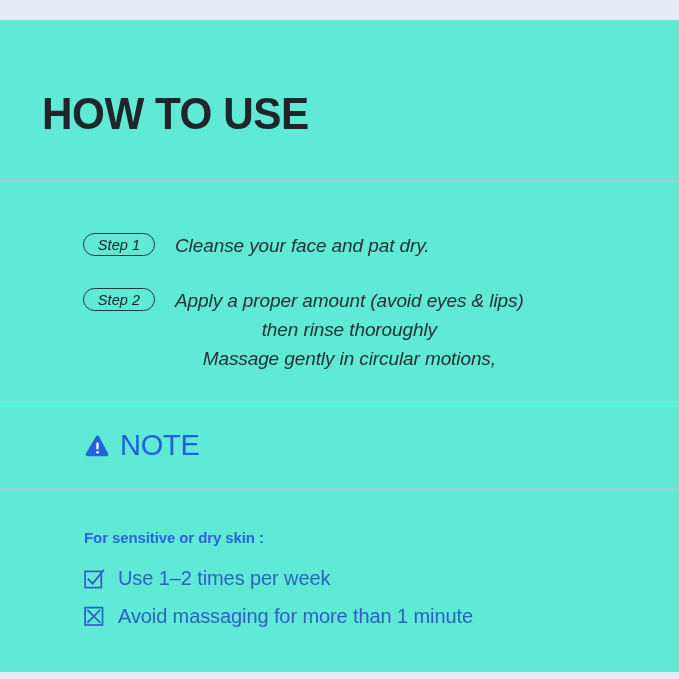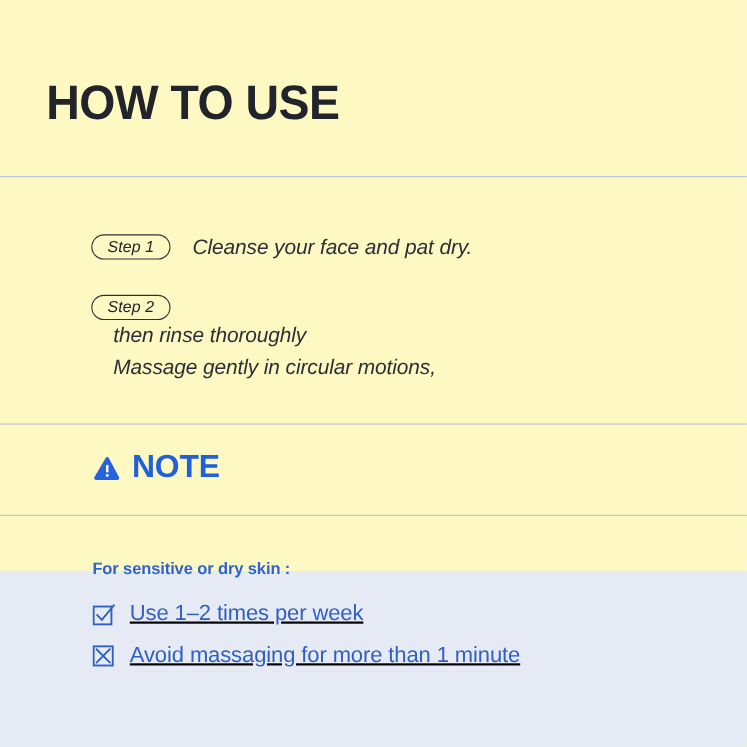--- a/index.html
+++ b/index.html
@@ -10,23 +10,24 @@
     width: 679px;
     height: 679px;
     background: #e5eaf4;
     font-family: "Liberation Sans", sans-serif;
     -webkit-font-smoothing: antialiased;
     overflow: hidden;
   }
   .page {
     position: relative;
     width: 679px;
-    height: 519px;
-    background: #fef9c3;
+    height: 652px;
+    background: #5eead4;
     box-sizing: border-box;
+    margin-top: 20px;
   }
 
   
   .divider {
     position: absolute;
     left: 0;
     width: 679px;
     height: 1px;
     background: #b9c6da;
   }
@@ -56,21 +57,21 @@
     left: 83px;
     top: 211px;
     width: 560px;
     font-style: italic;
   }
   .step-row {
     display: flex;
     align-items: flex-start;
     margin-bottom: 26px;
   }
-  .step-row:last-child { margin-bottom: 0; flex-direction: column; }
+  .step-row:last-child { margin-bottom: 0; }
 
   .step-badge {
     flex: 0 0 auto;
     width: 72px;
     height: 23px;
     border: 1.4px solid #2e3238;
     border-radius: 12px;
     box-sizing: border-box;
     display: flex;
     align-items: center;
@@ -82,40 +83,40 @@
     background: transparent;
   }
 
   .step-text {
     margin-left: 20px;
     font-size: 19px;
     line-height: 29px;
     color: #2b2f36;
     letter-spacing: -0.1px;
   }
-  .step-text .line { display: block; white-space: nowrap; }
+  .step-text .line { display: block; white-space: nowrap; text-align: center; }
 
   
   .note-head {
     position: absolute;
     left: 84px;
     top: 410px;
     display: flex;
     align-items: center;
   }
   .warn-icon {
     width: 27px;
     height: 27px;
     display: block;
     margin-right: 9px;
     margin-top: 3px;
   }
   .note-label {
     font-size: 29px;
-    font-weight: 700;
+    font-weight: 400;
     color: #2060df;
     letter-spacing: -0.2px;
     line-height: 30px;
   }
 
   
   .sens-title {
     position: absolute;
     left: 84px;
     top: 505px;
@@ -130,21 +131,20 @@
   .sens-list {
     position: absolute;
     left: 84px;
     top: 544px;
     width: 560px;
   }
   .sens-item {
     display: flex;
     align-items: flex-start;
     margin-bottom: 10px;
-    text-decoration: underline;
   }
   .sens-item:last-child { margin-bottom: 0; }
   .box-icon {
     flex: 0 0 auto;
     width: 21px;
     height: 21px;
     display: block;
     margin-top: 4px;
     margin-right: 13px;
   }
@@ -170,20 +170,21 @@
     <div class="step-row">
       <div class="step-badge">Step 1</div>
       <div class="step-text">
         <span class="line">Cleanse your face and pat dry.</span>
       </div>
     </div>
 
     <div class="step-row">
       <div class="step-badge">Step 2</div>
       <div class="step-text">
+        <span class="line">Apply a proper amount (avoid eyes &amp; lips)</span>
         <span class="line">then rinse thoroughly</span>
         <span class="line">Massage gently in circular motions,</span>
       </div>
     </div>
 
   </div>
 
   <div class="divider divider-2"></div>
 
   <div class="note-head">

